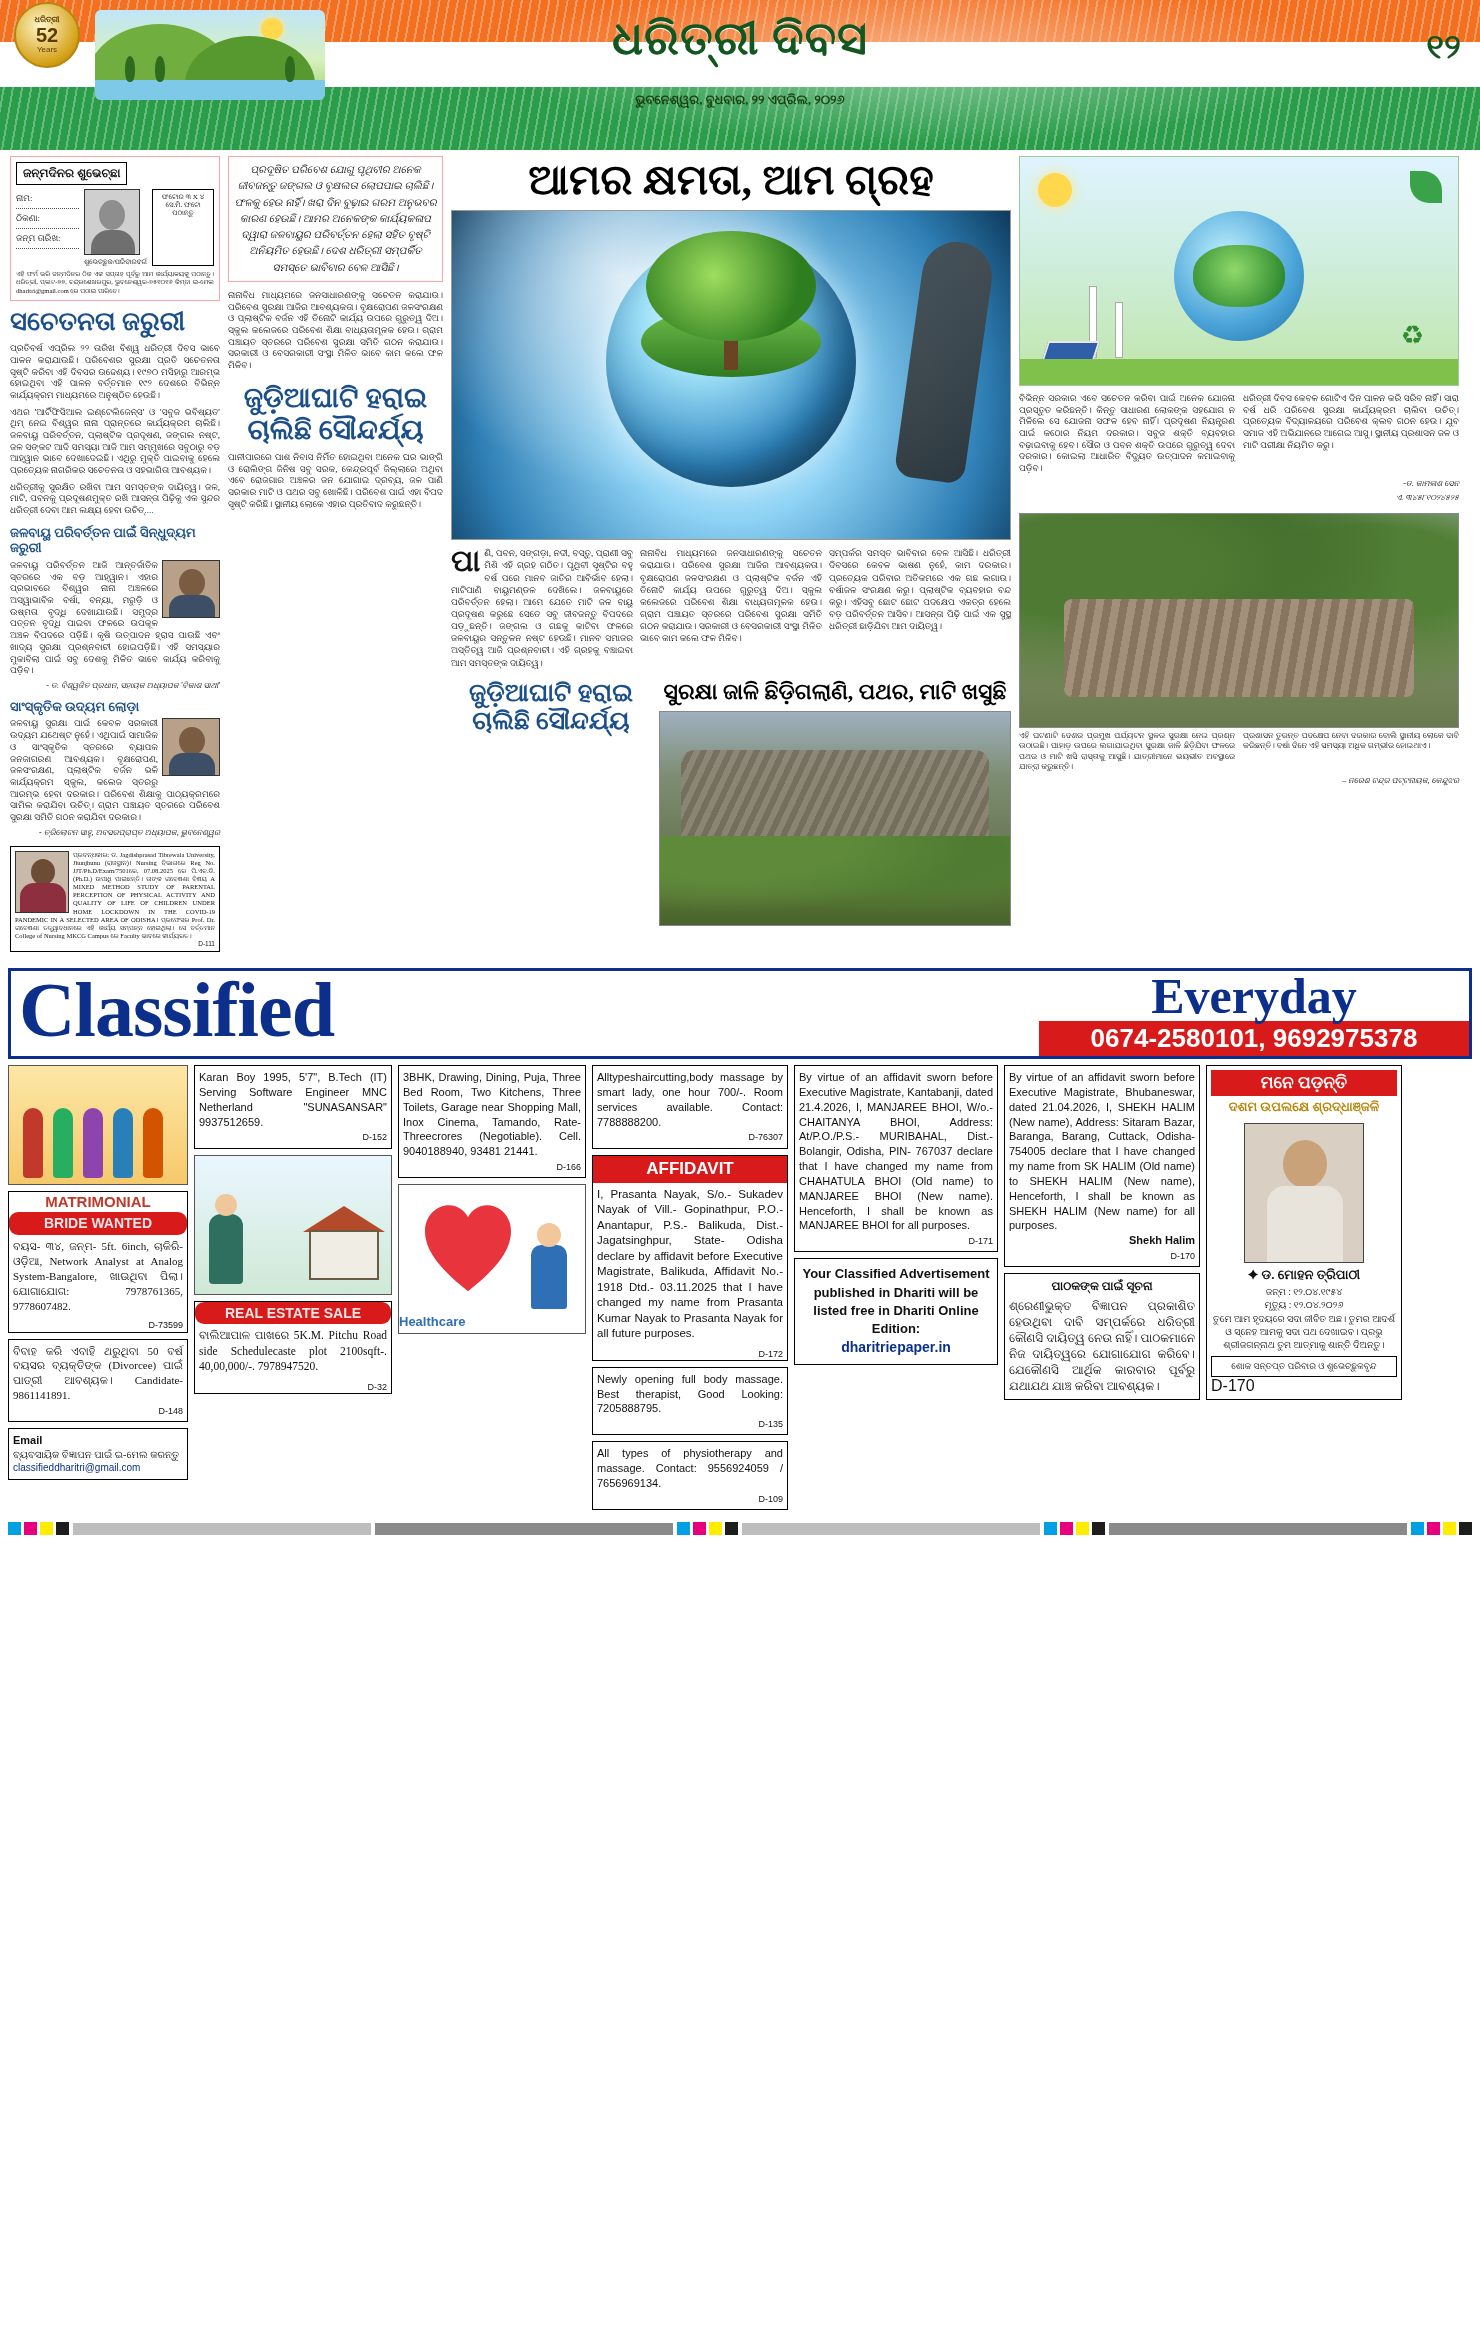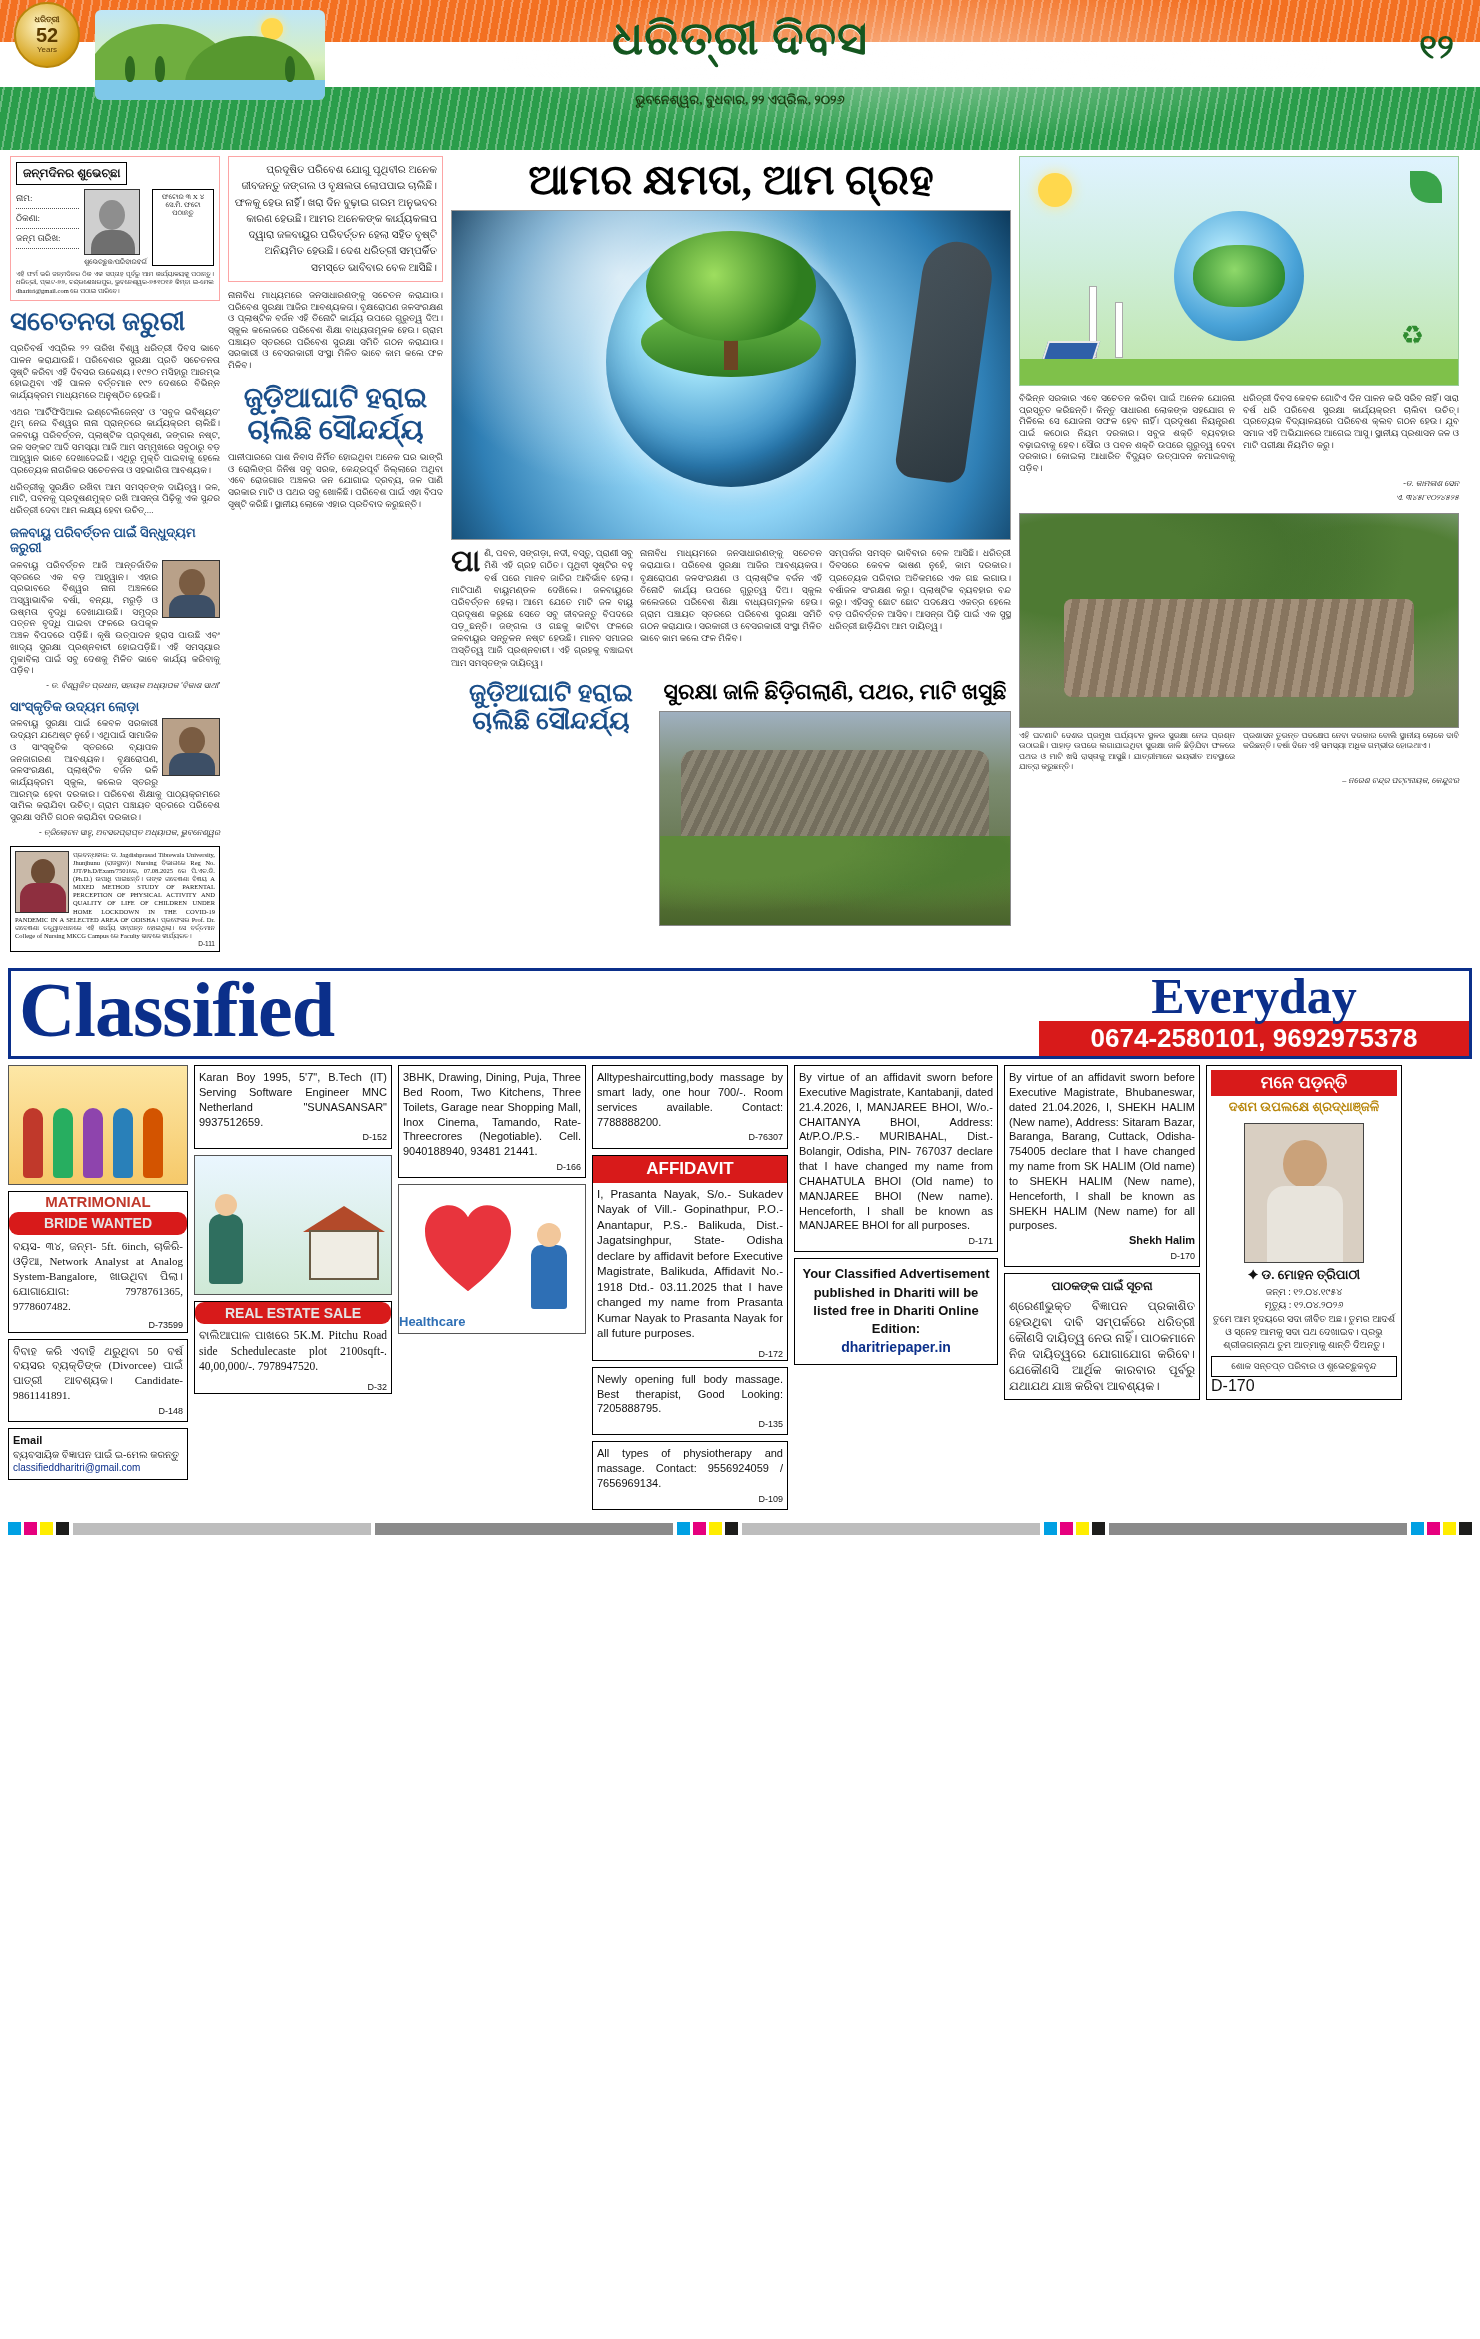--- a/index.html
+++ b/index.html
@@ -53,21 +53,21 @@
     font-family: "Liberation Serif", serif;
     font-size: 46px; font-weight: bold; color: #14561f;
     letter-spacing: 1px; z-index: 4;
     text-shadow: 0 1px 0 #fff;
   }
   .mh-sub {
     position: absolute; left: 0; right: 0; top: 92px; text-align: center;
     font-size: 13px; color: #1b3f12; z-index: 4; font-weight: bold;
   }
   .mh-page {
-    position: absolute; right: 26px; top: 28px; font-size: 34px; font-weight: bold;
+    position: absolute; right: 19px; top: 28px; font-size: 34px; font-weight: bold;
     color: #14561f; z-index: 5;
   }
 
   
   .body-wrap { padding: 6px 10px 0 10px; }
   .cols { display: flex; gap: 8px; align-items: flex-start; }
   .col { }
   .c1 { width: 210px; }
   .c2 { width: 215px; }
   .c3 { width: 560px; }
@@ -102,21 +102,21 @@
 
   
   .profile-box { border:1px solid #000; padding:4px; margin-bottom:6px; }
   .profile-photo { width:54px;height:62px;border:1px solid #333;background:#c9b9a8; position:relative; overflow:hidden; float:left; margin:0 4px 2px 0;}
   .profile-photo .h { position:absolute; left:15px; top:7px; width:24px;height:26px;border-radius:50%;background:#6d4c35;}
   .profile-photo .b { position:absolute; left:4px; top:31px; width:46px;height:30px;border-radius:14px 14px 0 0;background:#8e2f3f;}
   .profile-txt { font-size:6.5px; line-height:1.25; text-align:justify;}
   .dcode { font-size:6.5px; text-align:right; }
 
   
-  .kicker-box { border:1px solid #000; padding:6px; font-size:10.5px; line-height:1.55; text-align:right; font-family:"Liberation Serif", serif; }
+  .kicker-box { border:1px solid #000; padding:6px; font-size:10.5px; line-height:1.55; text-align:center; font-family:"Liberation Serif", serif;font-style:italic; }
   .big-od-title {
     font-family:"Liberation Serif", serif; font-weight:bold; font-size:42px; line-height:1.15;
     color:#000; text-align:center; margin:0 0 6px;
   }
   .earth-photo {
     height: 330px; background: radial-gradient(circle at 50% 58%, #cfeeff 0%, #8fd3f5 35%, #2f7fb5 75%, #0d3a5c 100%);
     position:relative; overflow:hidden; border:1px solid #999;
   }
   .earth-photo .glow { position:absolute; inset:0; background: radial-gradient(circle at 30% 20%, rgba(255,255,255,.75), rgba(255,255,255,0) 45%);}
   .earth-photo .globe { position:absolute; left:50%; top:46%; transform:translate(-50%,-50%); width:250px;height:250px;border-radius:50%;

